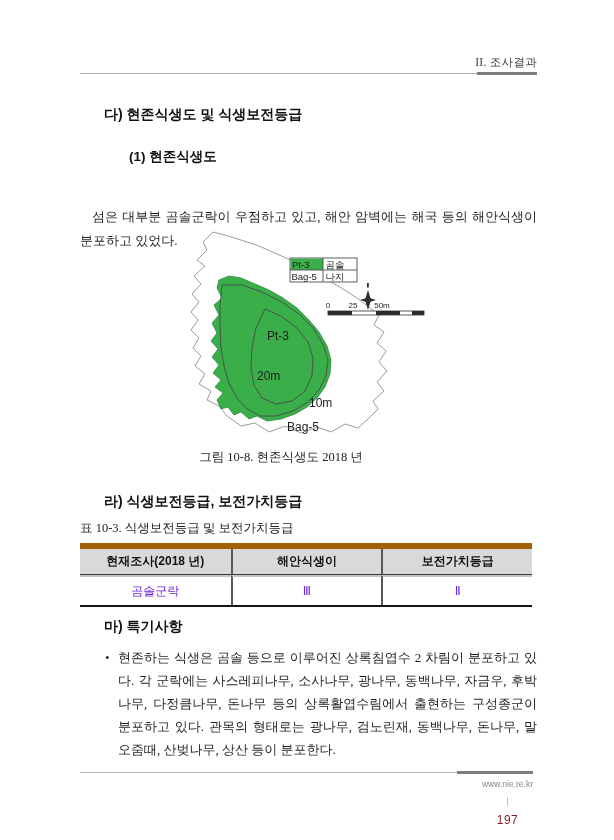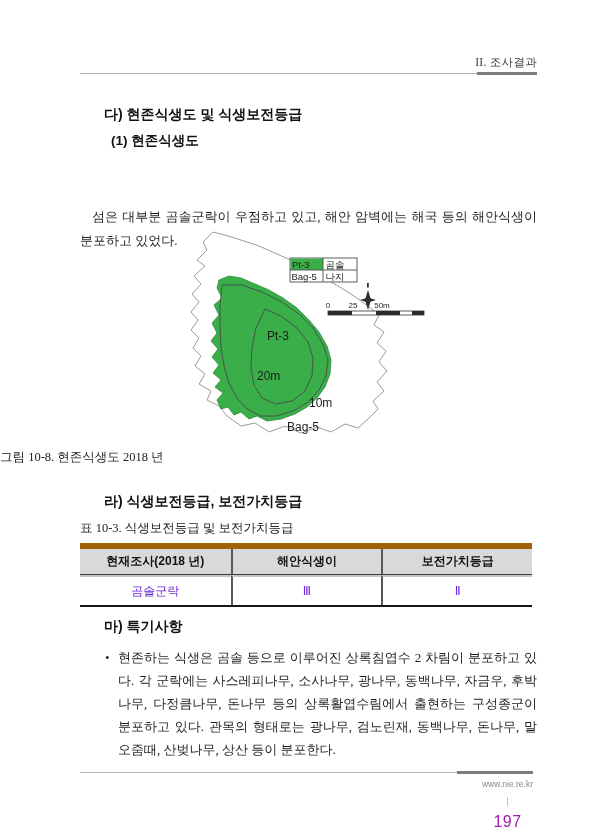--- a/index.html
+++ b/index.html
@@ -21,21 +21,21 @@
 
   
   .h-level1{position:absolute;left:104px;font-size:14px;font-weight:bold;color:#111;}
   .h-level2{position:absolute;left:111px;font-size:13.5px;font-weight:bold;color:#111;}
 
   .body-par{position:absolute;left:80px;width:457px;font-size:13px;line-height:24px;
     text-align:justify;text-indent:12px;color:#1e1e1e;margin-top:44px;}
 
   
   .map-wrap{position:absolute;left:167px;top:230px;width:283px;height:216px;}
-  .fig-caption{position:absolute;left:0;top:449px;width:562px;
+  .fig-caption{position:absolute;left:0;top:449px;width:562px;text-align:center;
     font-size:12.5px;color:#222;}
 
   .table-caption{position:absolute;left:80px;top:520px;font-size:12.5px;color:#222;}
 
   
   .survey-table{position:absolute;left:80px;top:543px;width:452px;border-collapse:separate;border-spacing:0;
     border-top:6px solid #a16207;border-bottom:2px solid #161616;
     font-family:"Liberation Sans","DejaVu Sans",sans-serif;font-size:12px;table-layout:fixed;}
   .survey-table th{background:#d9d9d9;font-weight:bold;height:23px;text-align:center;
     border-bottom:1px solid #3b3b3b;color:#111;}
@@ -45,36 +45,36 @@
   
   .bullet-par{position:absolute;left:80px;top:646px;width:457px;font-size:13px;line-height:23px;
     text-align:justify;color:#1e1e1e;padding-left:38px;box-sizing:border-box;}
   .bullet-par .bullet{position:absolute;left:25px;top:0;}
 
   
   .footer{position:absolute;top:779px;right:81px;display:flex;align-items:center;gap:7px;
     font-family:"Liberation Sans","DejaVu Sans",sans-serif;flex-direction:column;}
   .footer .site{font-size:8.5px;color:#8a8a8a;}
   .footer .sep{font-size:9px;color:#b0b0b0;}
-  .footer .pageno{font-size:16px;color:#a21caf;letter-spacing:.5px;}
+  .footer .pageno{font-size:12px;color:#7f1d1d;letter-spacing:.5px;}
 
   svg text{font-family:"Liberation Sans","DejaVu Sans",sans-serif;fill:#1c1c1c;}
 </style>
 </head>
 <body>
 
 <div class="page">
 
   <div class="header-title">II. 조사결과</div>
   <div class="rule header-rule">
     <div class="dark-seg"></div>
   </div>
 
   <div class="h-level1 sans" style="top:106px;">다) 현존식생도 및 식생보전등급</div>
-  <div class="h-level2 sans" style="top:132px;">(1) 현존식생도</div>
+  <div class="h-level2 sans" style="top:148px;margin-left:18px;">(1) 현존식생도</div>
   <div class="body-par" style="top:161px;">섬은 대부분 곰솔군락이 우점하고 있고, 해안 암벽에는 해국 등의 해안식생이 분포하고 있었다.</div>
 
   <div class="map-wrap">
     <svg width="283" height="216" viewBox="0 0 283 216">
 
       <polygon points="46,2 36,12 40,20 30,30 38,36 27,46 34,54 25,64 32,72 24,82 31,90 24,100 32,108 26,118 34,126 28,136 38,144 32,154 44,161 40,170 52,176 60,186 74,196 88,193 102,202 118,196 134,203 150,197 164,202 178,194 191,198 201,189 211,179 206,171 217,161 210,152 220,141 212,132 219,121 210,113 217,102 207,95 212,85 202,77 190,68 176,59 161,50 145,41 128,32 110,24 92,16 74,10 58,5" fill="#ffffff" stroke-width="1" stroke="#9c9c9c"></polygon>
 
       <polygon points="52,50 62,46 74,48 88,54 102,60 116,68 130,78 142,90 152,102 160,116 164,130 163,144 158,157 150,168 140,177 128,184 114,189 100,191 90,186 82,189 74,182 67,185 61,177 54,179 50,170 56,163 48,157 54,150 46,143 52,135 45,127 51,119 44,111 50,103 45,93 52,85 47,75 55,68 50,58" stroke="#2f8a3c" stroke-width="0.8" fill="#3aae49"></polygon>
 
       <polygon points="55,55 75,55 95,62 115,72 132,84 146,98 156,114 161,130 159,146 152,160 141,172 126,181 109,186 93,186 80,179 70,168 62,153 57,136 54,118 53,98 53,76" fill="none" stroke-width="0.9" stroke="#4a4a4a"></polygon>

